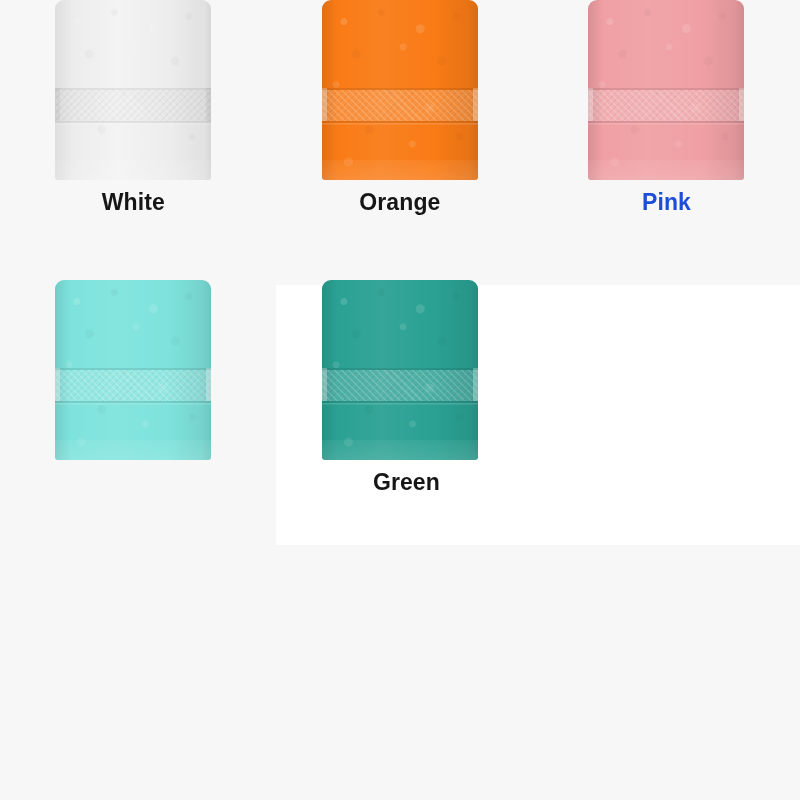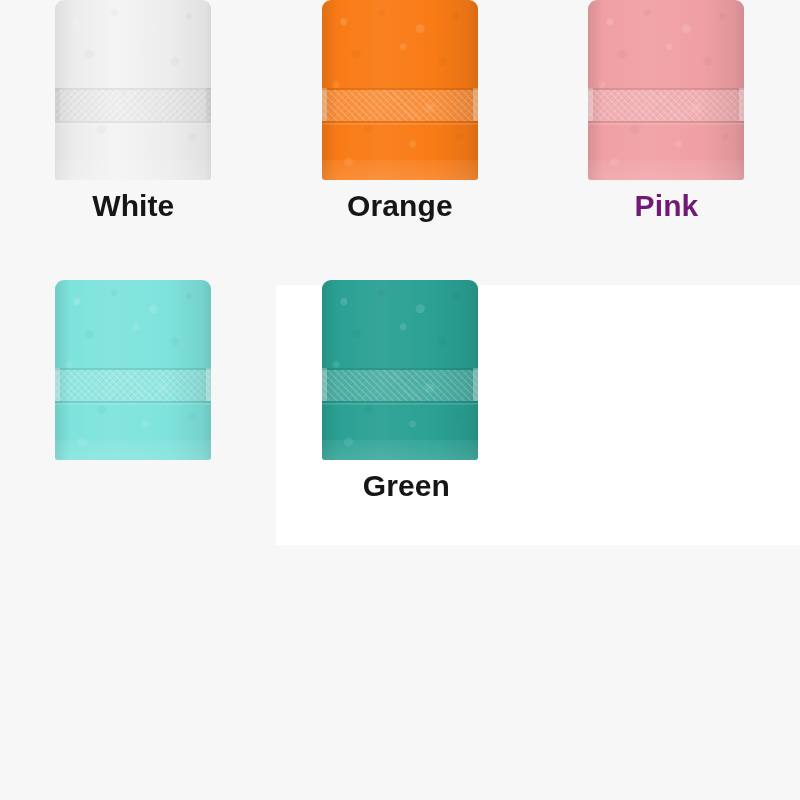--- a/index.html
+++ b/index.html
@@ -154,21 +154,21 @@
       rgba(0,0,0,0.10) 100%);
   }
   .towel.is-white .towel-band { background: rgba(0,0,0,0.025); }
   .towel.is-white .towel-seam { background: rgba(0,0,0,0.07); }
   .towel.is-white .towel-notch { background: rgba(0,0,0,0.04); }
 
   
   .swatch-label {
     margin-top: 11px;
     font-family: "Liberation Sans Narrow", "Liberation Sans", "DejaVu Sans", sans-serif;
-    font-size: 30px;
+    font-size: 23px;
     font-weight: 700;
     color: #161616;
     letter-spacing: 0.1px;
     white-space: nowrap;
     text-align: center;
     line-height: 1;
   }
 </style>
 </head>
 <body style="background: rgb(247, 247, 247);">
@@ -212,21 +212,21 @@
         <div class="towel-body"></div>
         <div class="towel-pile"></div>
         <div class="towel-band"></div>
         <div class="towel-shade"></div>
         <div class="towel-hem"></div>
         <div class="towel-seam seam-top"></div>
         <div class="towel-seam seam-mid"></div>
         <div class="towel-notch notch-l"></div>
         <div class="towel-notch notch-r"></div>
       </div>
-      <div class="swatch-label" style="color: #701a75; text-align: center;">Pink</div>
+      <div class="swatch-label" style="color: #1d4ed8; text-align: center;">Pink</div>
     </div>
     <div class="swatch-cell">
       <div class="towel" style="--c: #7ee3dc;">
         <div class="towel-body"></div>
         <div class="towel-pile"></div>
         <div class="towel-band"></div>
         <div class="towel-shade"></div>
         <div class="towel-hem"></div>
         <div class="towel-seam seam-top"></div>
         <div class="towel-seam seam-mid"></div>

